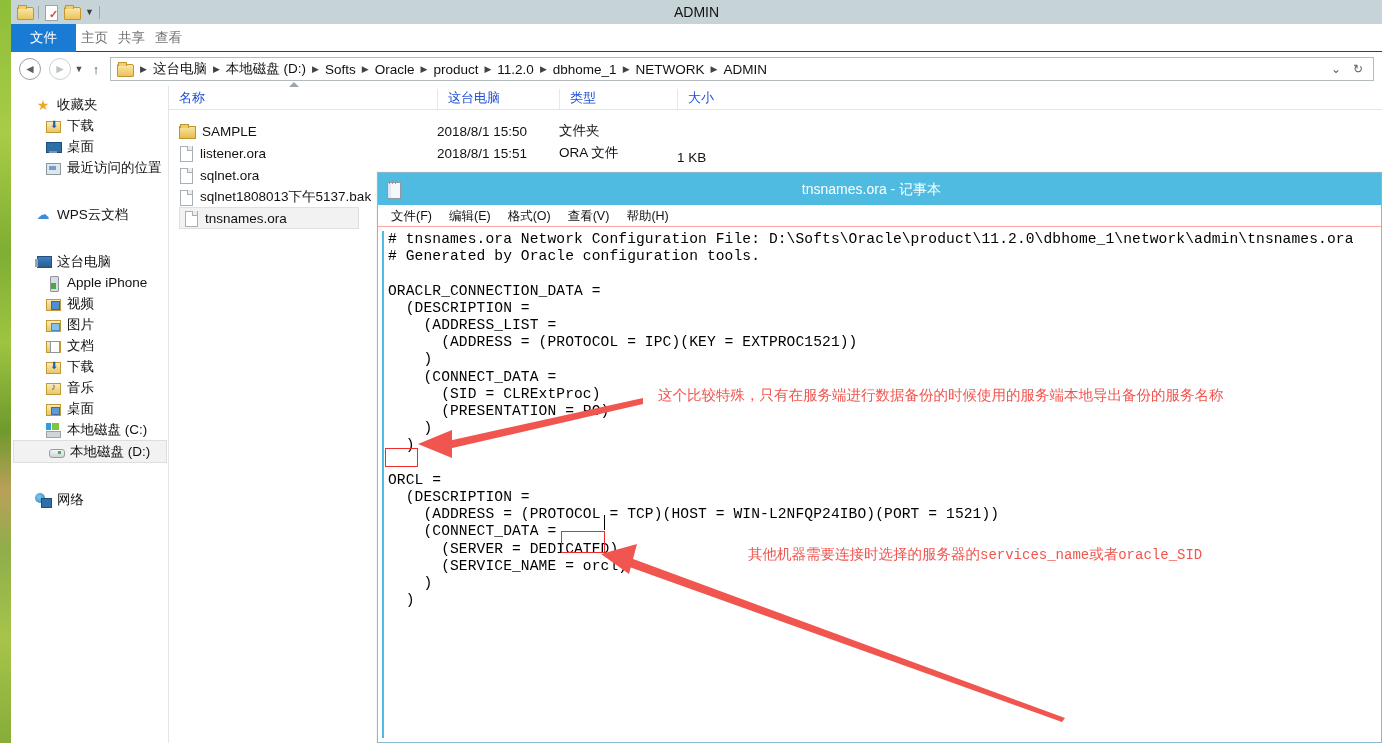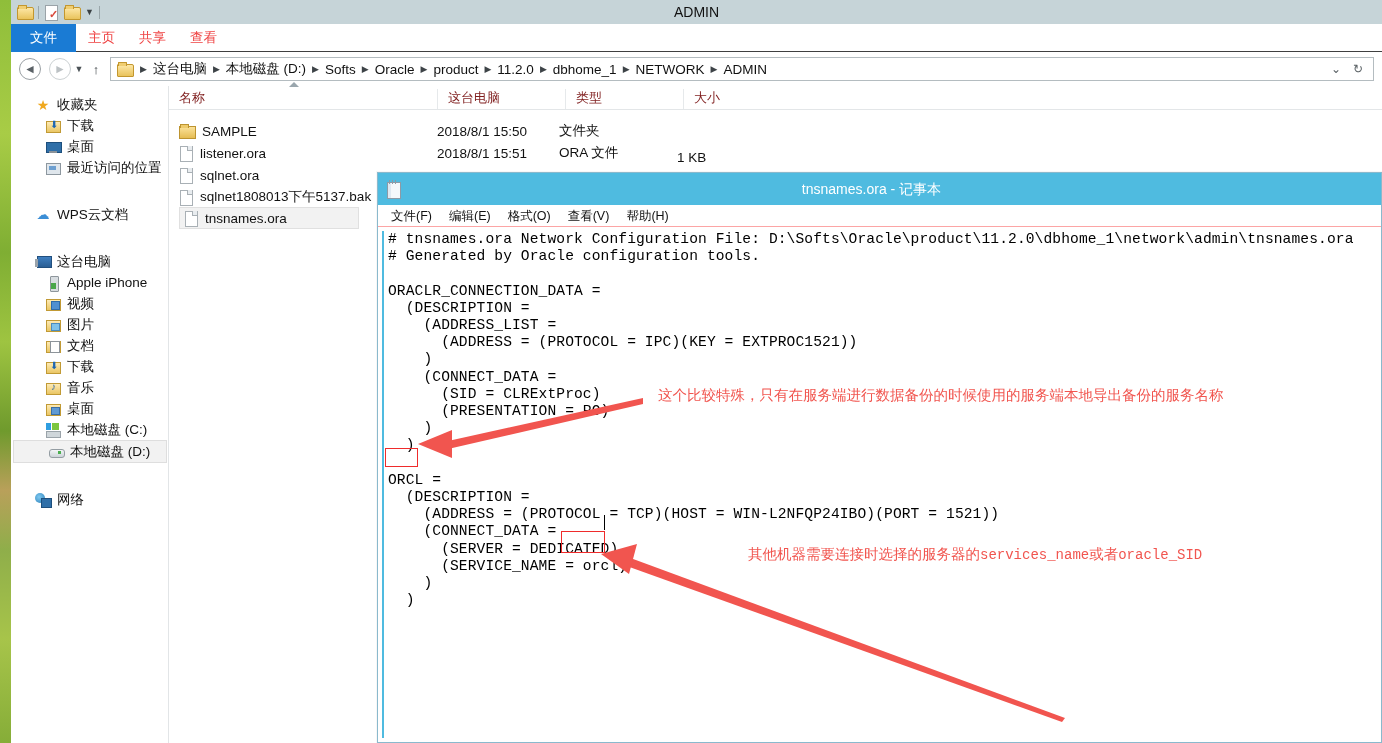--- a/index.html
+++ b/index.html
@@ -66,21 +66,21 @@
   }
   .qat-caret { font-size:9px; color:#3a4144; }
 
   
   #exp-ribbon {
     position:absolute; left:0; top:24px; width:1371px; height:28px;
     background:#ffffff; border-bottom:1px solid #404040;
   }
   #exp-ribbon .tabs { display:flex; align-items:stretch; height:28px; }
   .rb-tab {
-    padding:0 12px; line-height:28px; font-size:13.5px; color:#ef4444; cursor:default;
+    padding:0 5px; line-height:28px; font-size:13.5px; color:#737373; cursor:default;
   }
   .rb-tab.file { background:#1a7bd4; color:#fff; padding:0 19px; }
 
   
   #exp-addr-row {
     position:absolute; left:0; top:52px; width:1371px; height:34px;
     background:#ffffff; display:flex; align-items:center;
   }
   .nav-btn {
     width:22px; height:22px; border:1px solid #9aa0a4; border-radius:50%;
@@ -164,27 +164,27 @@
 
   
   #file-pane {
     position:absolute; left:158px; top:0; width:1213px; height:657px; background:#fff;
   }
   #col-header {
     position:absolute; left:0; top:0; width:1213px; height:24px;
     border-bottom:1px solid #e3e6e8; display:flex; align-items:flex-end;
   }
   .col {
-    font-size:13px; color:#7f1d1d; padding:0 0 3px 10px;
+    font-size:13px; color:#1d4ed8; padding:0 0 3px 10px;
     border-left:1px solid #e6e9eb; height:20px; position:relative;
   }
   .col:first-child { border-left:none; }
   .col.name { width:268px; }
   .col.date { width:122px; }
-  .col.type { width:118px;margin-left:6px; }
+  .col.type { width:118px; }
   .col.size { width:80px; }
   .sort-asc {
     position:absolute; left:120px; top:-7px; width:0; height:0;
     border-left:5px solid transparent; border-right:5px solid transparent;
     border-bottom:5px solid #9aa6ad;
   }
   .frow {
     position:absolute; left:0; height:22px; display:flex; align-items:center;
     font-size:13.5px; color:#111;
   }

